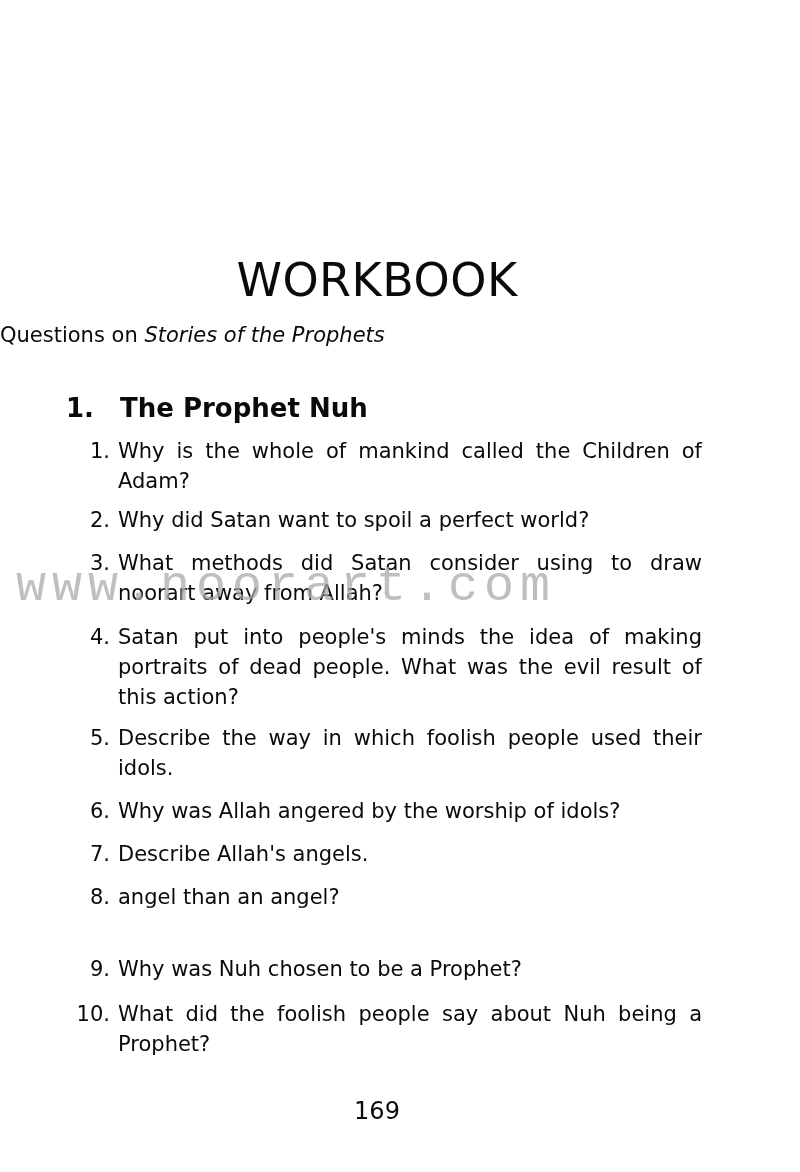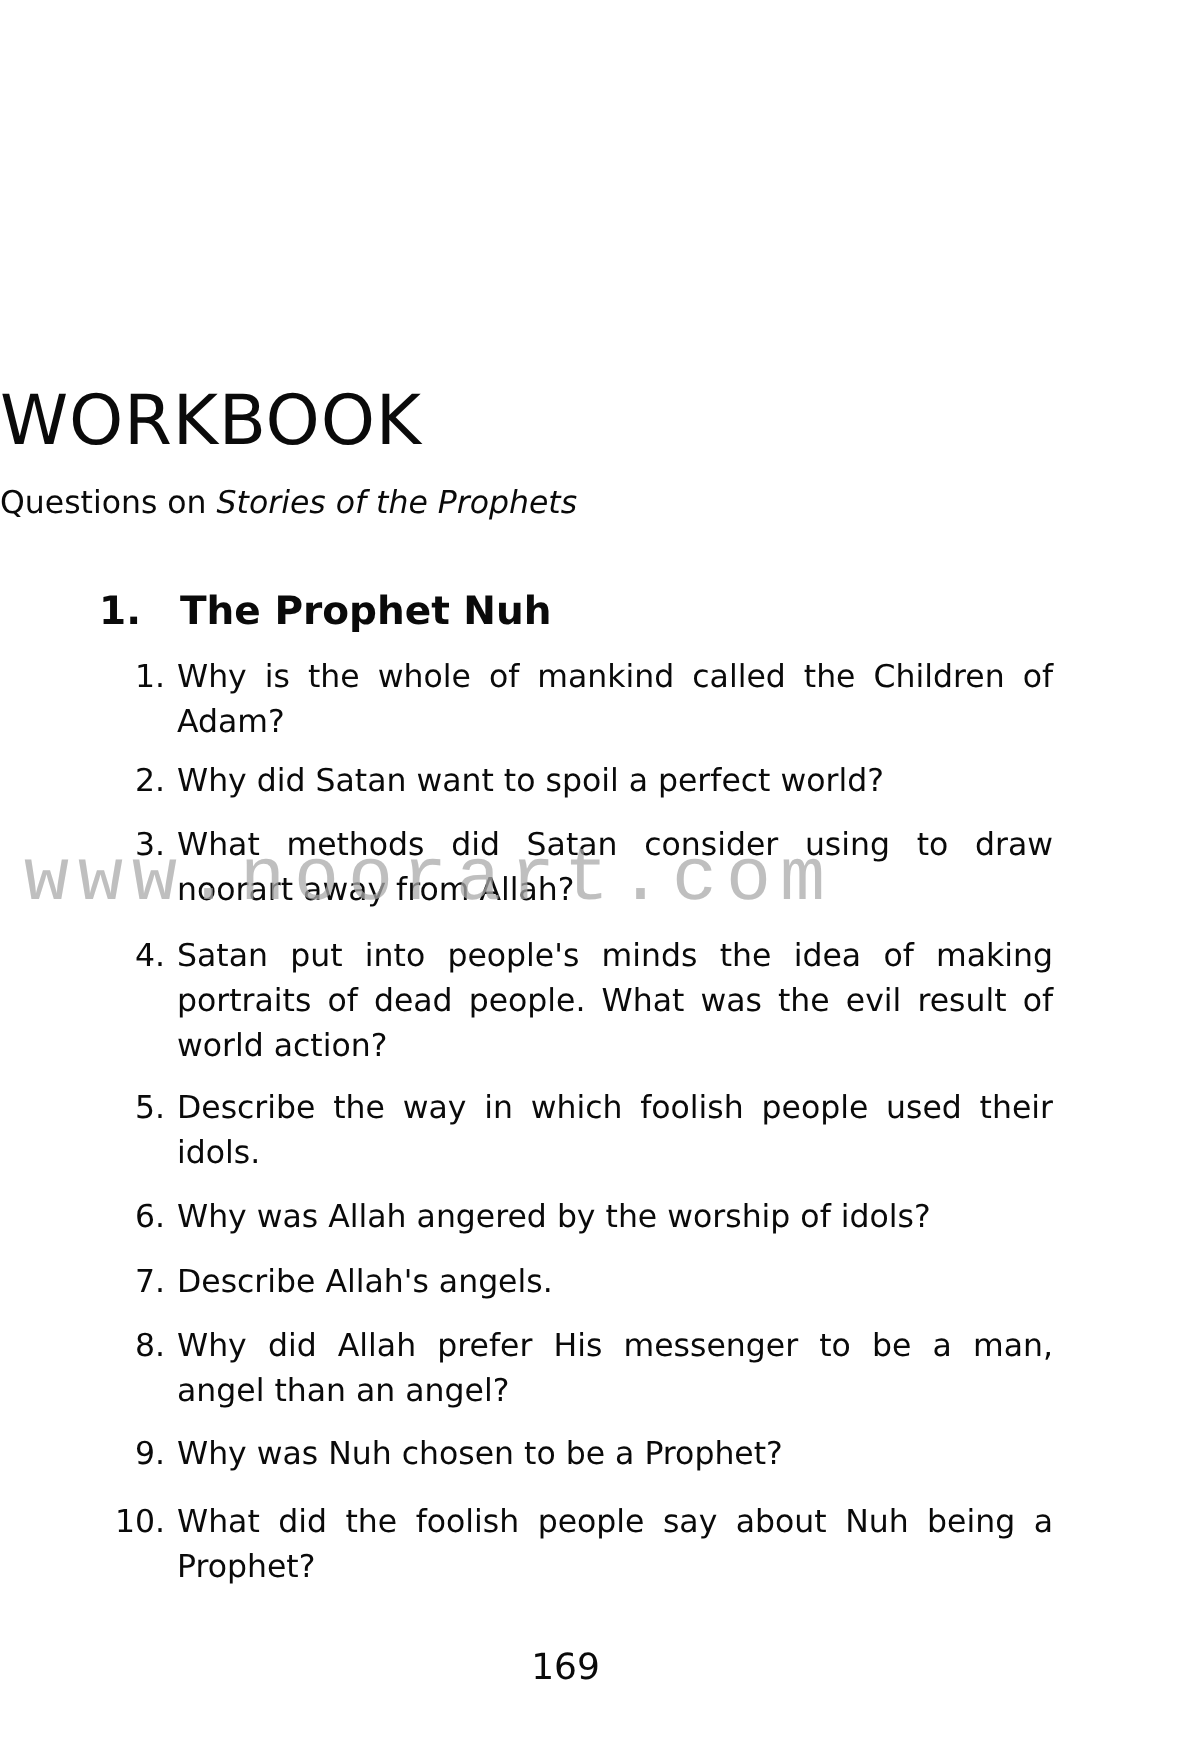--- a/index.html
+++ b/index.html
@@ -1,18 +1,18 @@
 <!DOCTYPE html>
 <html><head>
   <meta charset="utf-8">
   <style>
     html, body { margin: 0; padding: 0; background: #ffffff; }
     body { width: 800px; height: 1172px; position: relative; overflow: hidden; color: #0a0a0a; font-family: "DejaVu Sans", sans-serif; }
     .page { position: absolute; inset: 0; }
-    .title { position: absolute; left: 0; width: 754px; top: 222px; text-align: left; font-size: 46px; font-weight: normal; letter-spacing: 0.5px; font-family: "DejaVu Sans", sans-serif; }
+    .title { position: absolute; left: 0; width: 754px; top: 222px; text-align: center; font-size: 46px; font-weight: normal; letter-spacing: 0.5px; font-family: "DejaVu Sans", sans-serif; }
     .subtitle { position: absolute; left: 0; width: 754px; top: 323px; text-align: left; font-size: 21px; font-family: "DejaVu Sans", sans-serif; }
     .subtitle i { font-style: italic; }
     .section-heading { position: absolute; left: 66px; top: 393px; font-size: 26px; font-weight: bold; font-family: "DejaVu Sans", sans-serif; }
     .section-heading .num { display: inline-block; width: 54px; }
     .q { position: absolute; left: 0; width: 800px; font-size: 21px; line-height: 30px; font-family: "DejaVu Sans", sans-serif; }
     .q .num { position: absolute; right: 690px; text-align: right; white-space: nowrap; }
     .q .text { position: absolute; left: 118px; width: 584px; text-align: justify; }
     .watermark { position: absolute; left: 16px; top: 552px; width: 740px; font-family: "Liberation Mono", "DejaVu Sans Mono", monospace; font-size: 50px; letter-spacing: 6px; color: rgba(170,170,170,0.75); white-space: nowrap; pointer-events: none; line-height: 70px; }
     .page-number { position: absolute; left: 0; width: 754px; top: 1097px; text-align: center; font-size: 24px; font-family: "DejaVu Sans", sans-serif; }
   </style>
@@ -52,21 +52,21 @@
       <div style="text-align:justify;text-align-last:justify;">What methods did Satan consider using to draw</div>
       <div>noorart away from Allah?</div>
     </div>
   </div>
 
   <div class="q" style="top:622px;">
     <span class="num">4.</span>
     <div class="text">
       <div style="text-align:justify;text-align-last:justify;">Satan put into people's minds the idea of making</div>
       <div style="text-align:justify;text-align-last:justify;">portraits of dead people. What was the evil result of</div>
-      <div>world action?</div>
+      <div>this action?</div>
     </div>
   </div>
 
   <div class="q" style="top:723px;">
     <span class="num">5.</span>
     <div class="text">
       <div style="text-align:justify;text-align-last:justify;">Describe the way in which foolish people used their</div>
       <div>idols.</div>
     </div>
   </div>
@@ -81,21 +81,20 @@
   <div class="q" style="top:839px;">
     <span class="num">7.</span>
     <div class="text">
       <div>Describe Allah's angels.</div>
     </div>
   </div>
 
   <div class="q" style="top:882px;">
     <span class="num">8.</span>
     <div class="text">
-      <div style="text-align:justify;text-align-last:justify;">Why did Allah prefer His messenger to be a man,</div>
       <div>angel than an angel?</div>
     </div>
   </div>
 
   <div class="q" style="top:954px;">
     <span class="num">9.</span>
     <div class="text">
       <div>Why was Nuh chosen to be a Prophet?</div>
     </div>
   </div>

